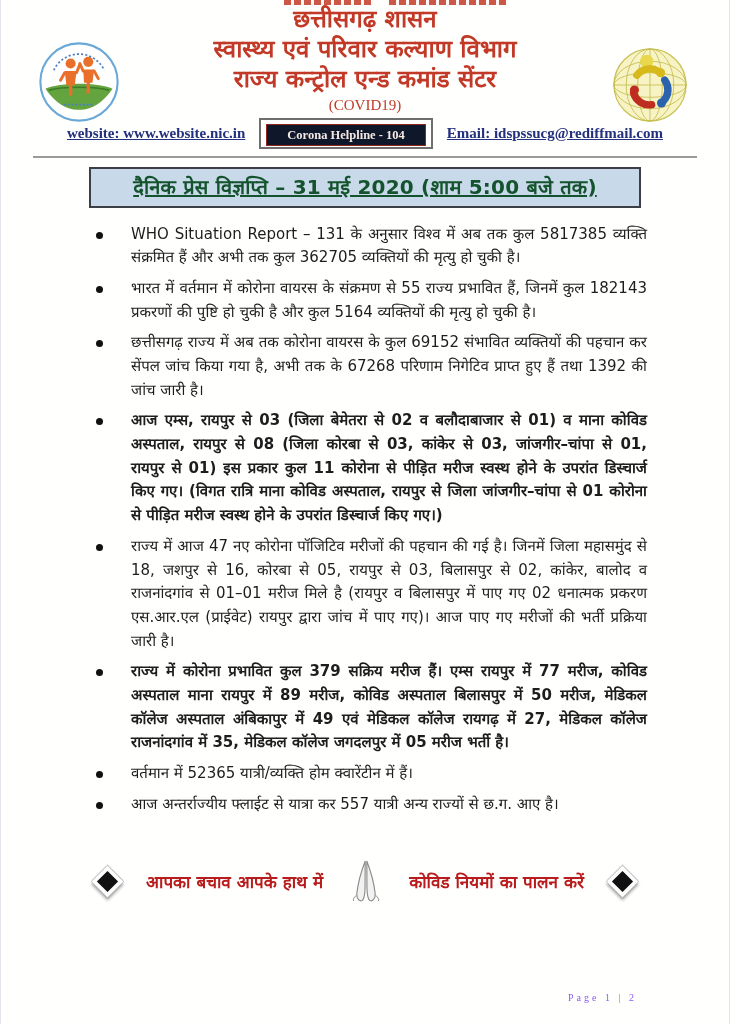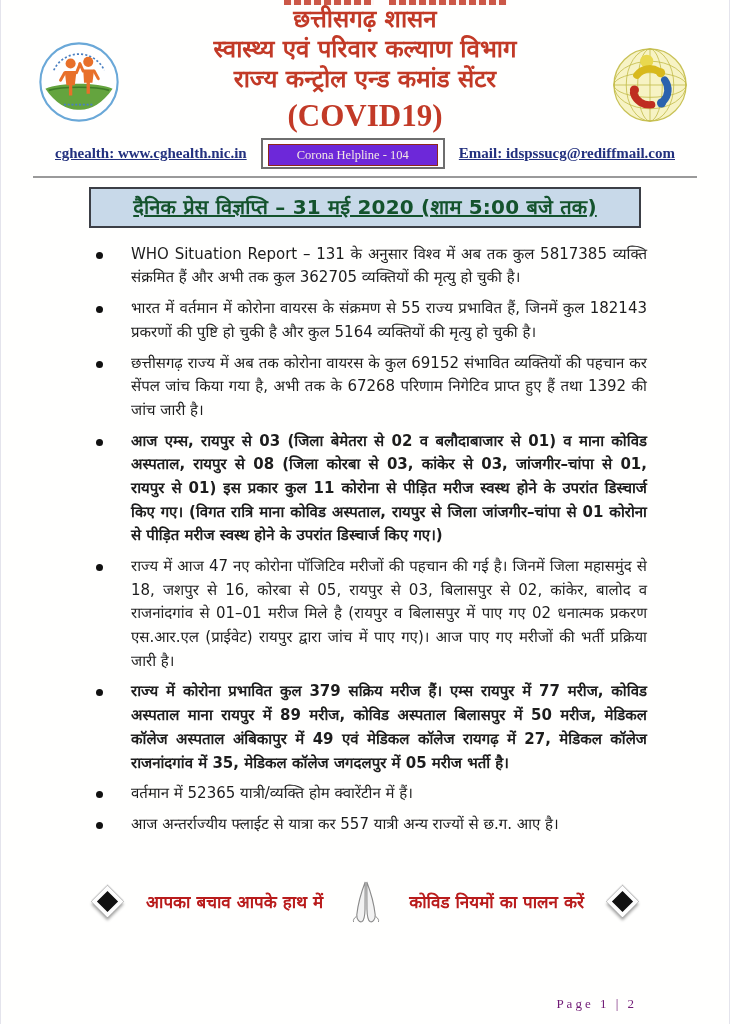--- a/index.html
+++ b/index.html
@@ -19,36 +19,36 @@
   .scan-mark{position:absolute;top:0;height:5px;background:repeating-linear-gradient(90deg,#c23a27 0 7px,#fff6f4 7px 10px);opacity:.85;}
   .m1{left:283px;width:90px;}
   .m2{left:388px;width:118px;}
 
   .logo{position:absolute;}
   .logo-left{left:36px;top:40px;width:84px;height:84px;}
   .logo-right{left:606px;top:44px;width:86px;height:82px;}
 
   .head{ text-align:center; padding-top:4px; line-height:1.26;}
   .head .hline{ color:#c23a27; font-size:24px; font-weight:600; }
-  .head .covid{ color:#c23a27; font-family:"Liberation Serif",serif; font-weight:bold; font-size:31px; margin-top:1px;}
+  .head .covid{ color:#c23a27; font-family:"Liberation Serif",serif; font-weight:normal; font-size:15px; margin-top:1px;}
 
   .info-row{
     margin-top:3px;
     display:flex; align-items:center; justify-content:center; gap:14px;
   }
   .link{
     color:#22307e; font-family:"Liberation Serif",serif; font-weight:bold;
     font-size:15px; text-decoration:underline; cursor:pointer;
   }
   .helpline-outer{
     border:2px solid #6e6e6e; background:#fff; padding:4px 5px;
   }
   .helpline-inner{
-    background:#6d28d9; color:#f4e8e4; font-family:"Liberation Serif",serif;
-    font-size:12.5px; padding:3px 28px; border:1px solid #8e281c; white-space:nowrap;
+    background:#0f172a; color:#f4e8e4; font-family:"Liberation Serif",serif;
+    font-size:12.5px; padding:3px 20px; border:1px solid #8e281c; white-space:nowrap;font-weight:bold;
   }
   .rule{ margin:7px 32px 0 32px; border-top:2px solid #9a9a9a; }
 
   .title-box{
     margin:9px 88px 0 88px;
     background:#c8d9e9;
     border:2px solid #3c3f46;
     text-align:center;
     padding:4px 0 6px 0;
   }
@@ -73,22 +73,22 @@
   .fmsg{ font-size:17px; font-weight:700; color:#b91c1c; }
   .diamond{
     width:15px;height:15px;background:#111;border:4px solid #fdfdfd;
     transform:rotate(45deg);
     box-shadow:2px 2px 3px rgba(0,0,0,.35), -1px -1px 0 #e8e8e8;
     display:inline-block;
   }
   .hands{ width:32px; height:46px; }
 
   .page-num{
-    position:absolute; right:92px; bottom:12px;
-    color:#701a75; font-family:"Liberation Serif",serif; font-size:13px;
+    position:absolute; right:92px; bottom:21px;
+    color:#8b5cf6; font-family:"Liberation Serif",serif; font-size:10px;
     letter-spacing:3px;
   }
 </style>
 </head>
 <body>
 
 <div class="page">
 
   <div class="scan-mark m1"></div>
   <div class="scan-mark m2"></div>
@@ -129,21 +129,21 @@
   </svg>
 
   <div class="head">
     <div class="hline">छत्तीसगढ़ शासन</div>
     <div class="hline">स्वास्थ्य एवं परिवार कल्याण विभाग</div>
     <div class="hline">राज्य कन्ट्रोल एन्ड कमांड सेंटर</div>
     <div class="covid">(COVID19)</div>
   </div>
 
   <div class="info-row">
-    <span class="link">cghealth: www.cghealth.nic.in</span>
+    <span class="link">website: www.website.nic.in</span>
     <span class="helpline-outer">
       <span class="helpline-inner">Corona Helpline - 104</span>
     </span>
     <span class="link">Email: idspssucg@rediffmail.com</span>
   </div>
 
   <div class="rule"></div>
 
   <div class="title-box">
     <span>दैनिक प्रेस विज्ञप्ति – 31 मई 2020 (शाम 5:00 बजे तक)</span>

